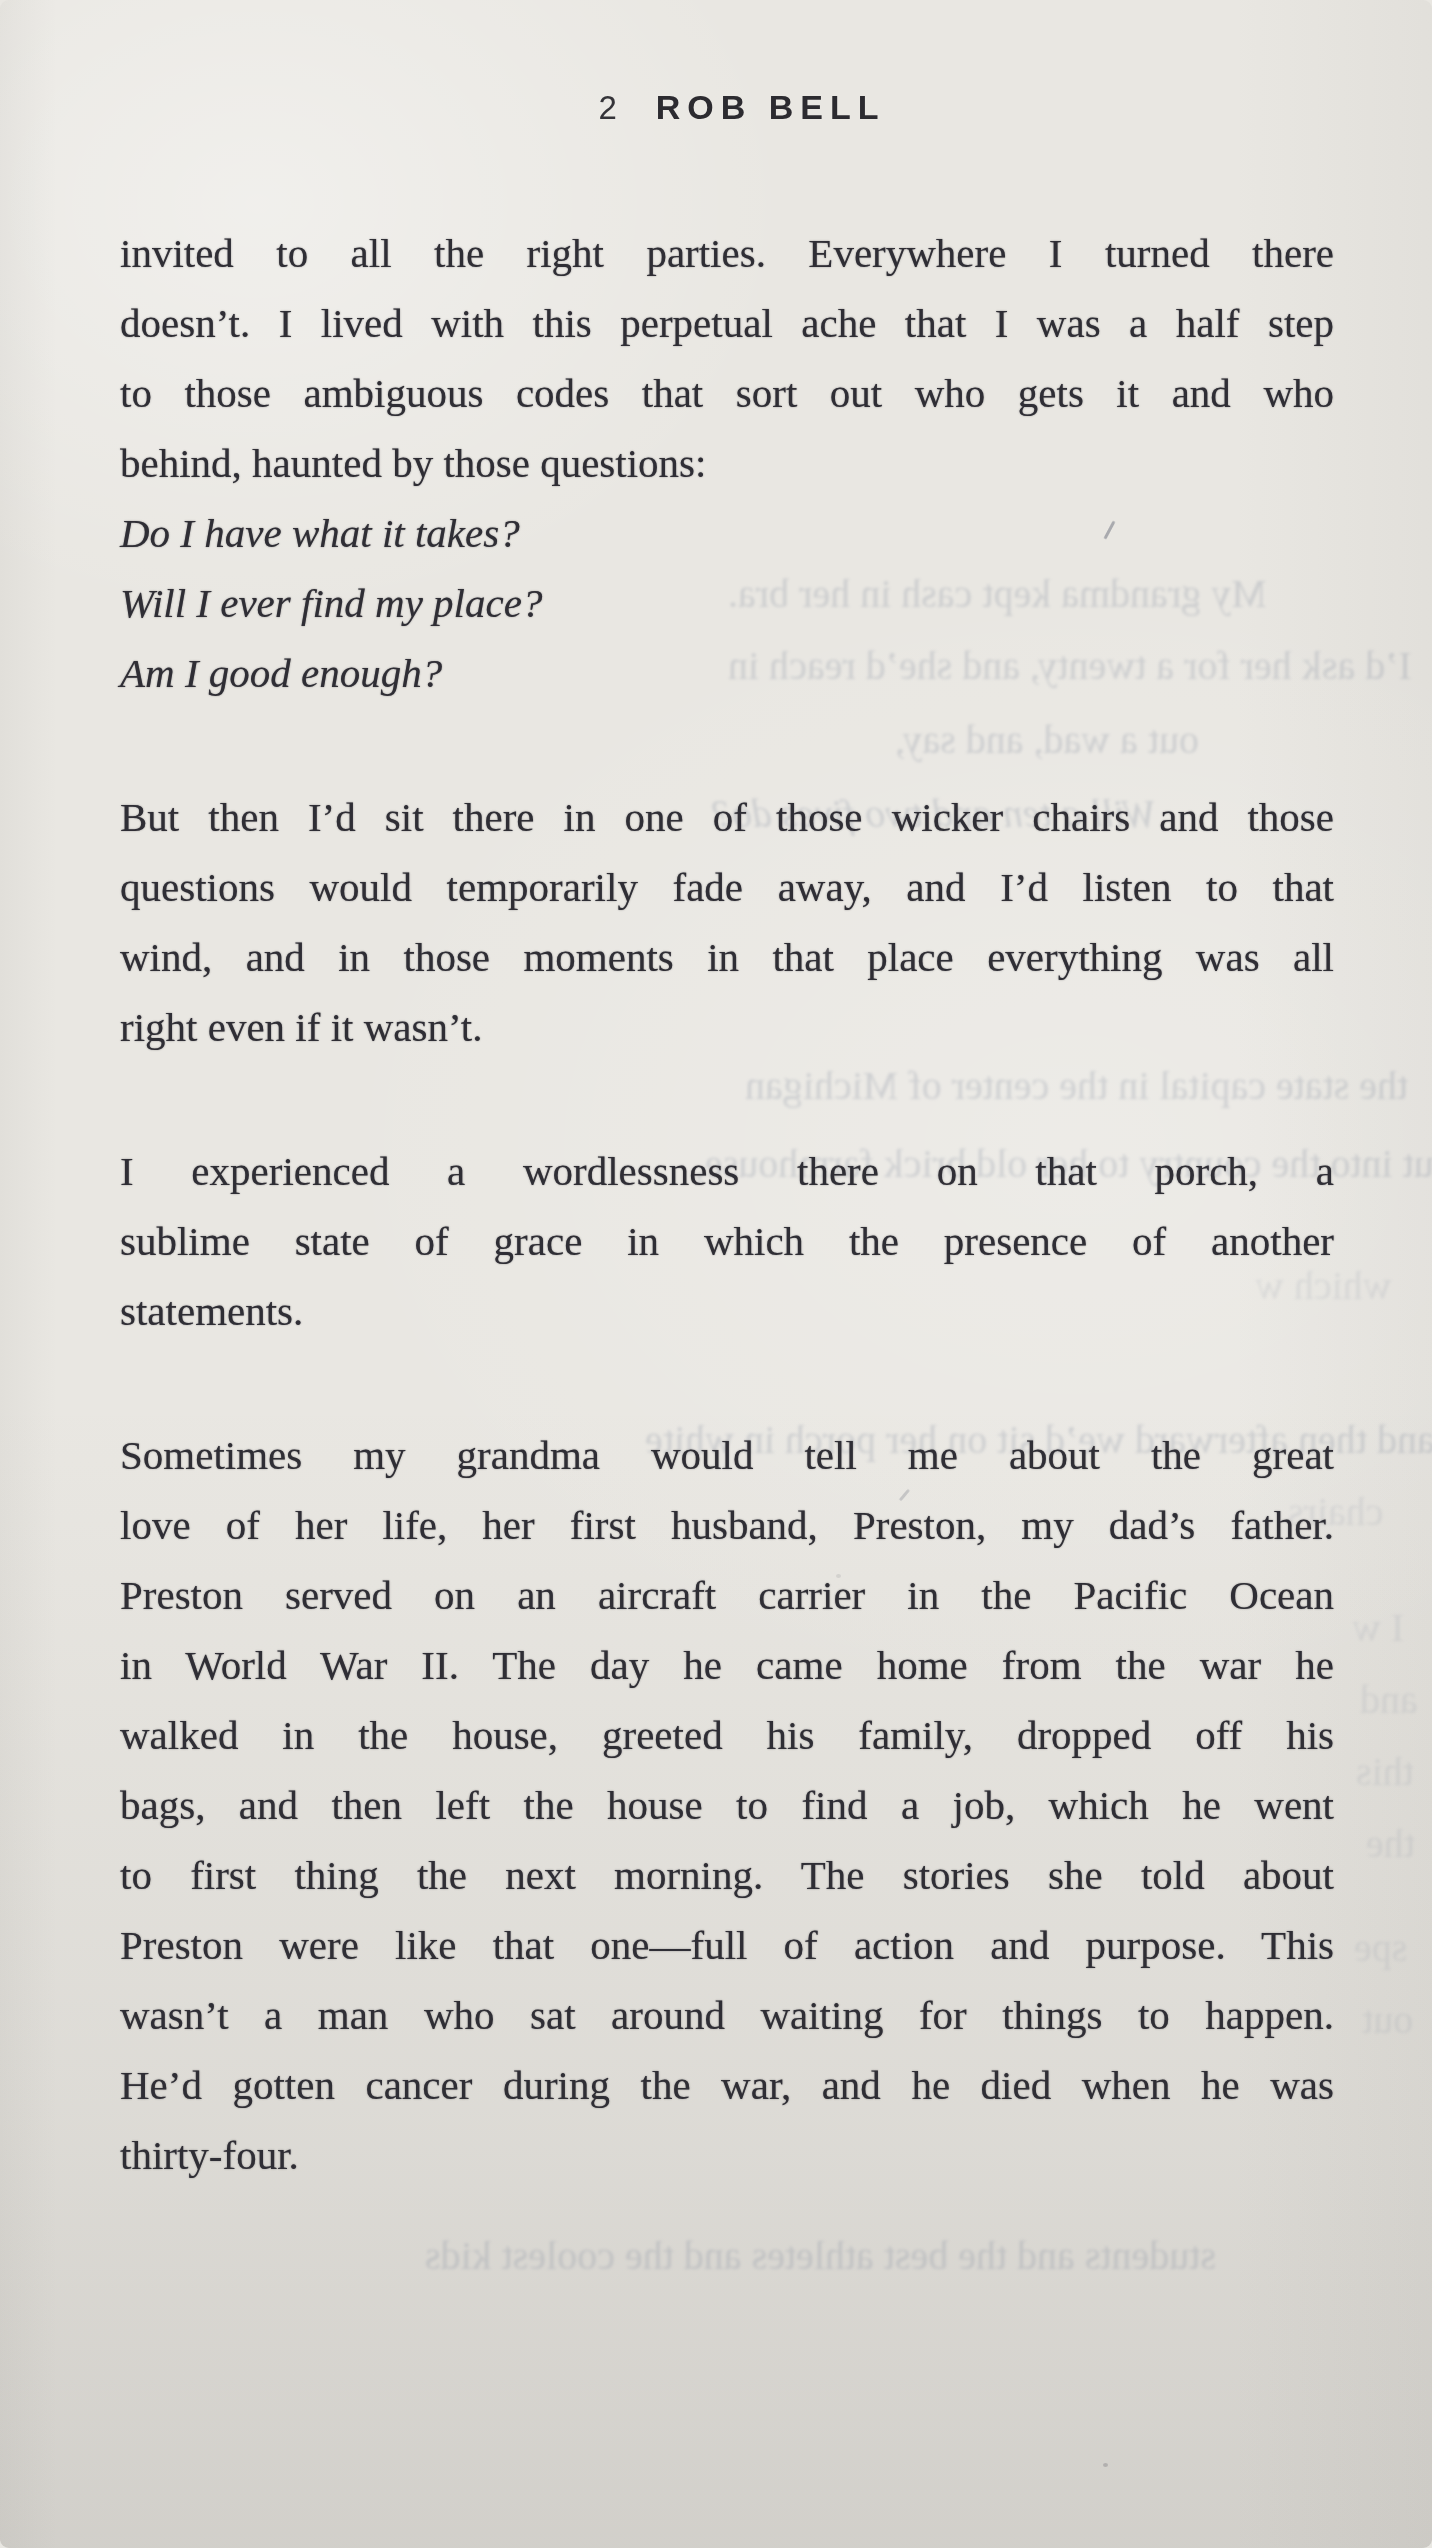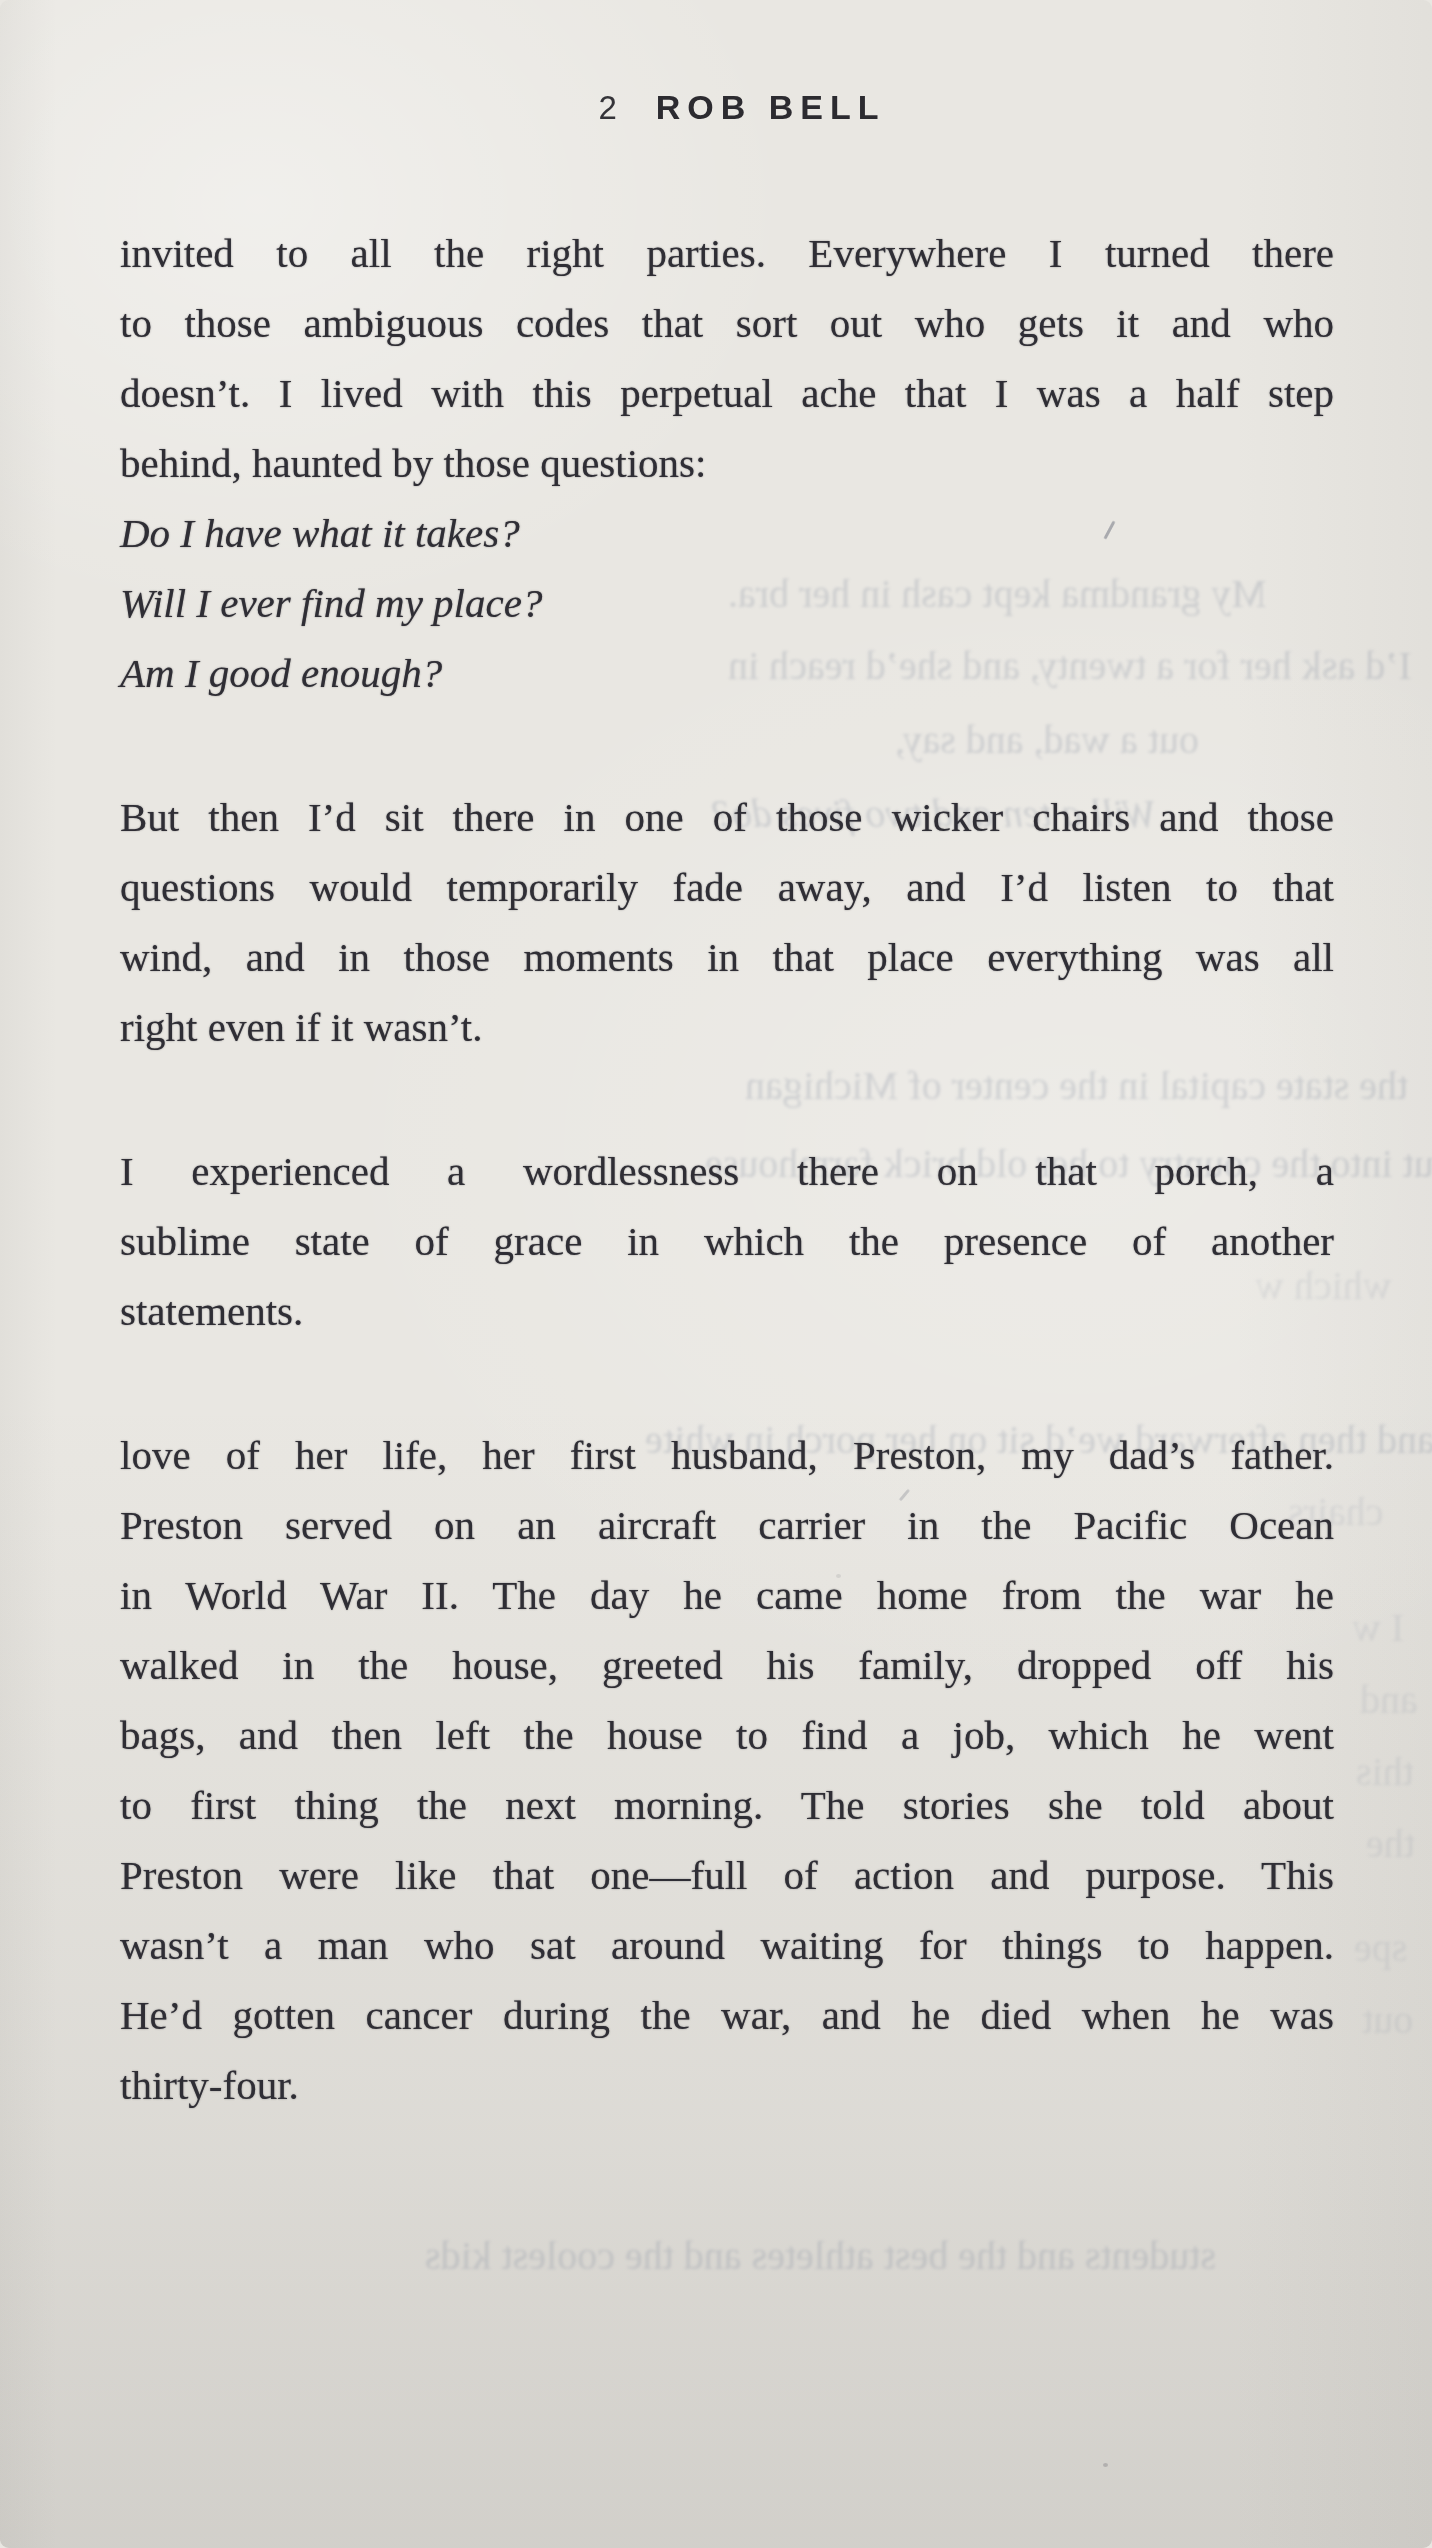--- a/index.html
+++ b/index.html
@@ -92,22 +92,22 @@
     <span class="bleed weak" style="left:1356px;top:1748px;">this</span>
     <span class="bleed weak" style="left:1366px;top:1820px;">the</span>
     <span class="bleed weak" style="left:1354px;top:1924px;">spe</span>
     <span class="bleed weak" style="left:1362px;top:1996px;">out</span>
   </div>
 
   <div class="text-block">
 
     <div class="para tight">
       <div class="line">invited to all the right parties. Everywhere I turned there</div>
+      <div class="line">doesn’t. I lived with this perpetual ache that I was a half step</div>
       <div class="line">to those ambiguous codes that sort out who gets it and who</div>
-      <div class="line">doesn’t. I lived with this perpetual ache that I was a half step</div>
       <div class="line last">behind, haunted by those questions:</div>
     </div>
 
     <div class="para">
       <div class="line ital">Do I have what it takes?</div>
       <div class="line ital">Will I ever find my place?</div>
       <div class="line ital">Am I good enough?</div>
     </div>
 
     <div class="para">
@@ -117,20 +117,21 @@
       <div class="line last">right even if it wasn’t.</div>
     </div>
 
     <div class="para">
       <div class="line">I experienced a wordlessness there on that porch, a</div>
       <div class="line">sublime state of grace in which the presence of another</div>
       <div class="line last">statements.</div>
     </div>
 
     <div class="para">
+      <div class="line">Sometimes my grandma would tell me about the great</div>
       <div class="line">love of her life, her first husband, Preston, my dad’s father.</div>
       <div class="line">Preston served on an aircraft carrier in the Pacific Ocean</div>
       <div class="line">in World War II. The day he came home from the war he</div>
       <div class="line">walked in the house, greeted his family, dropped off his</div>
       <div class="line">bags, and then left the house to find a job, which he went</div>
       <div class="line">to first thing the next morning. The stories she told about</div>
       <div class="line">Preston were like that one—full of action and purpose. This</div>
       <div class="line">wasn’t a man who sat around waiting for things to happen.</div>
       <div class="line">He’d gotten cancer during the war, and he died when he was</div>
       <div class="line last">thirty-four.</div>

